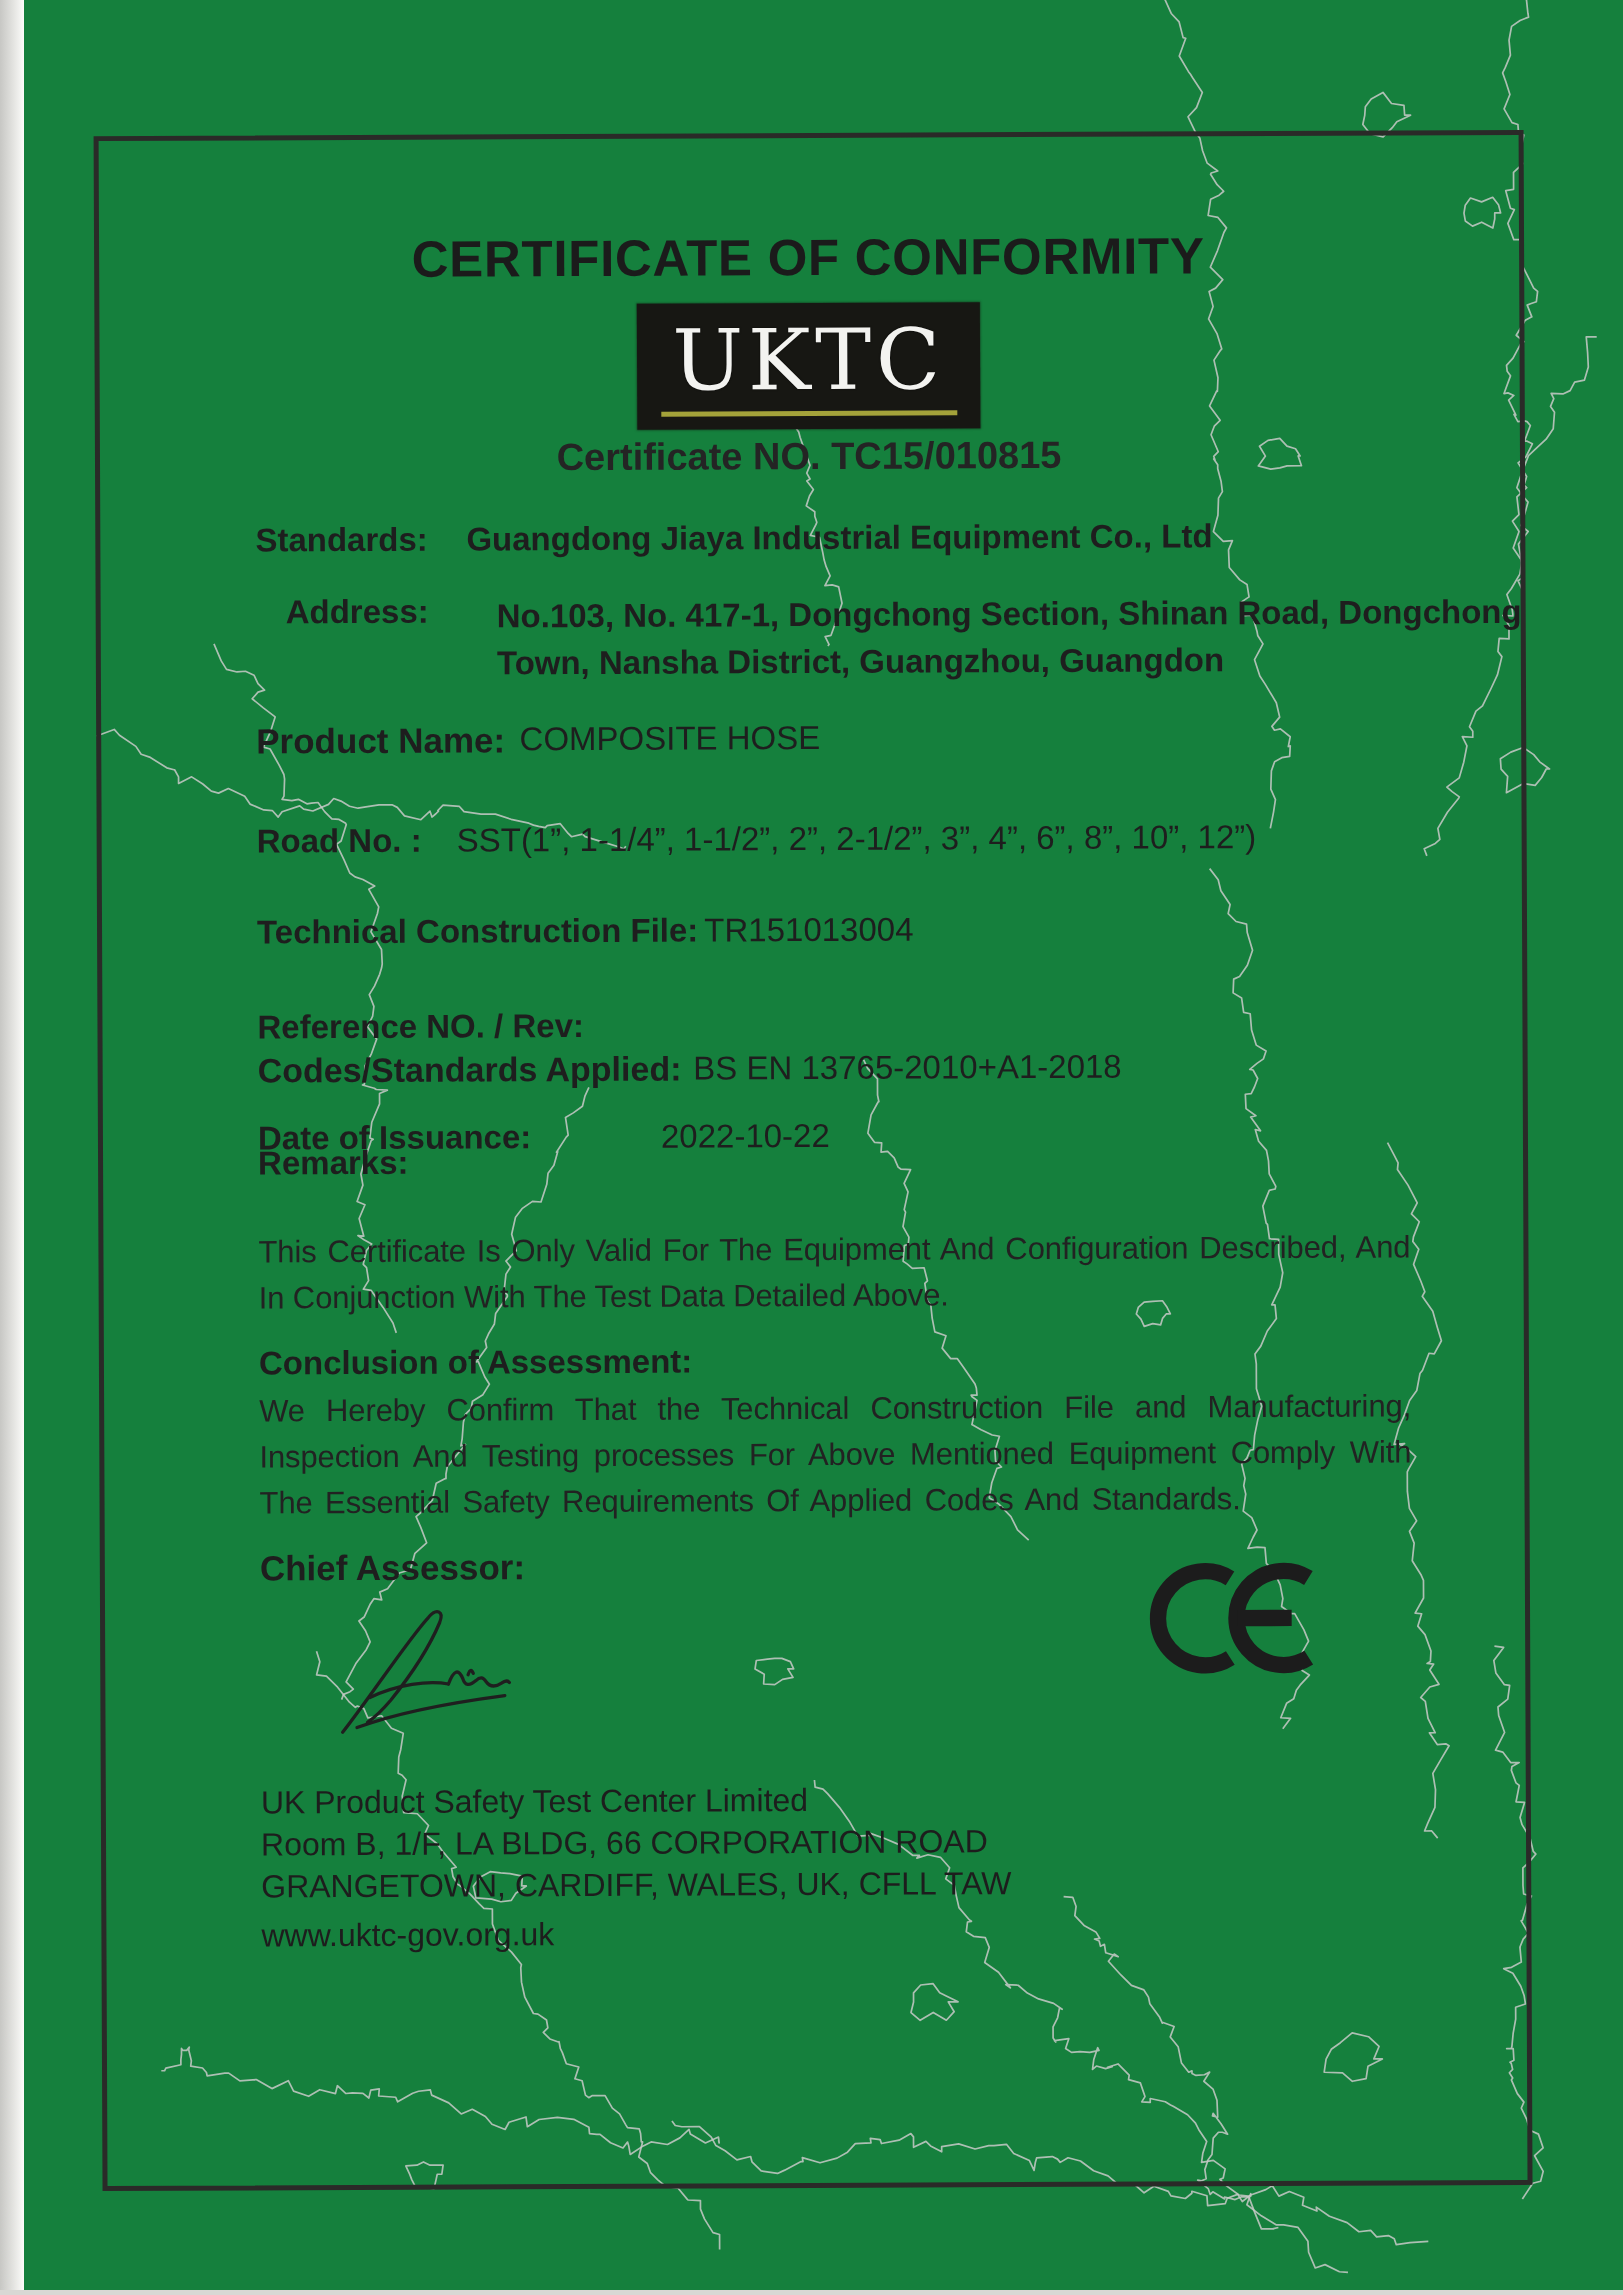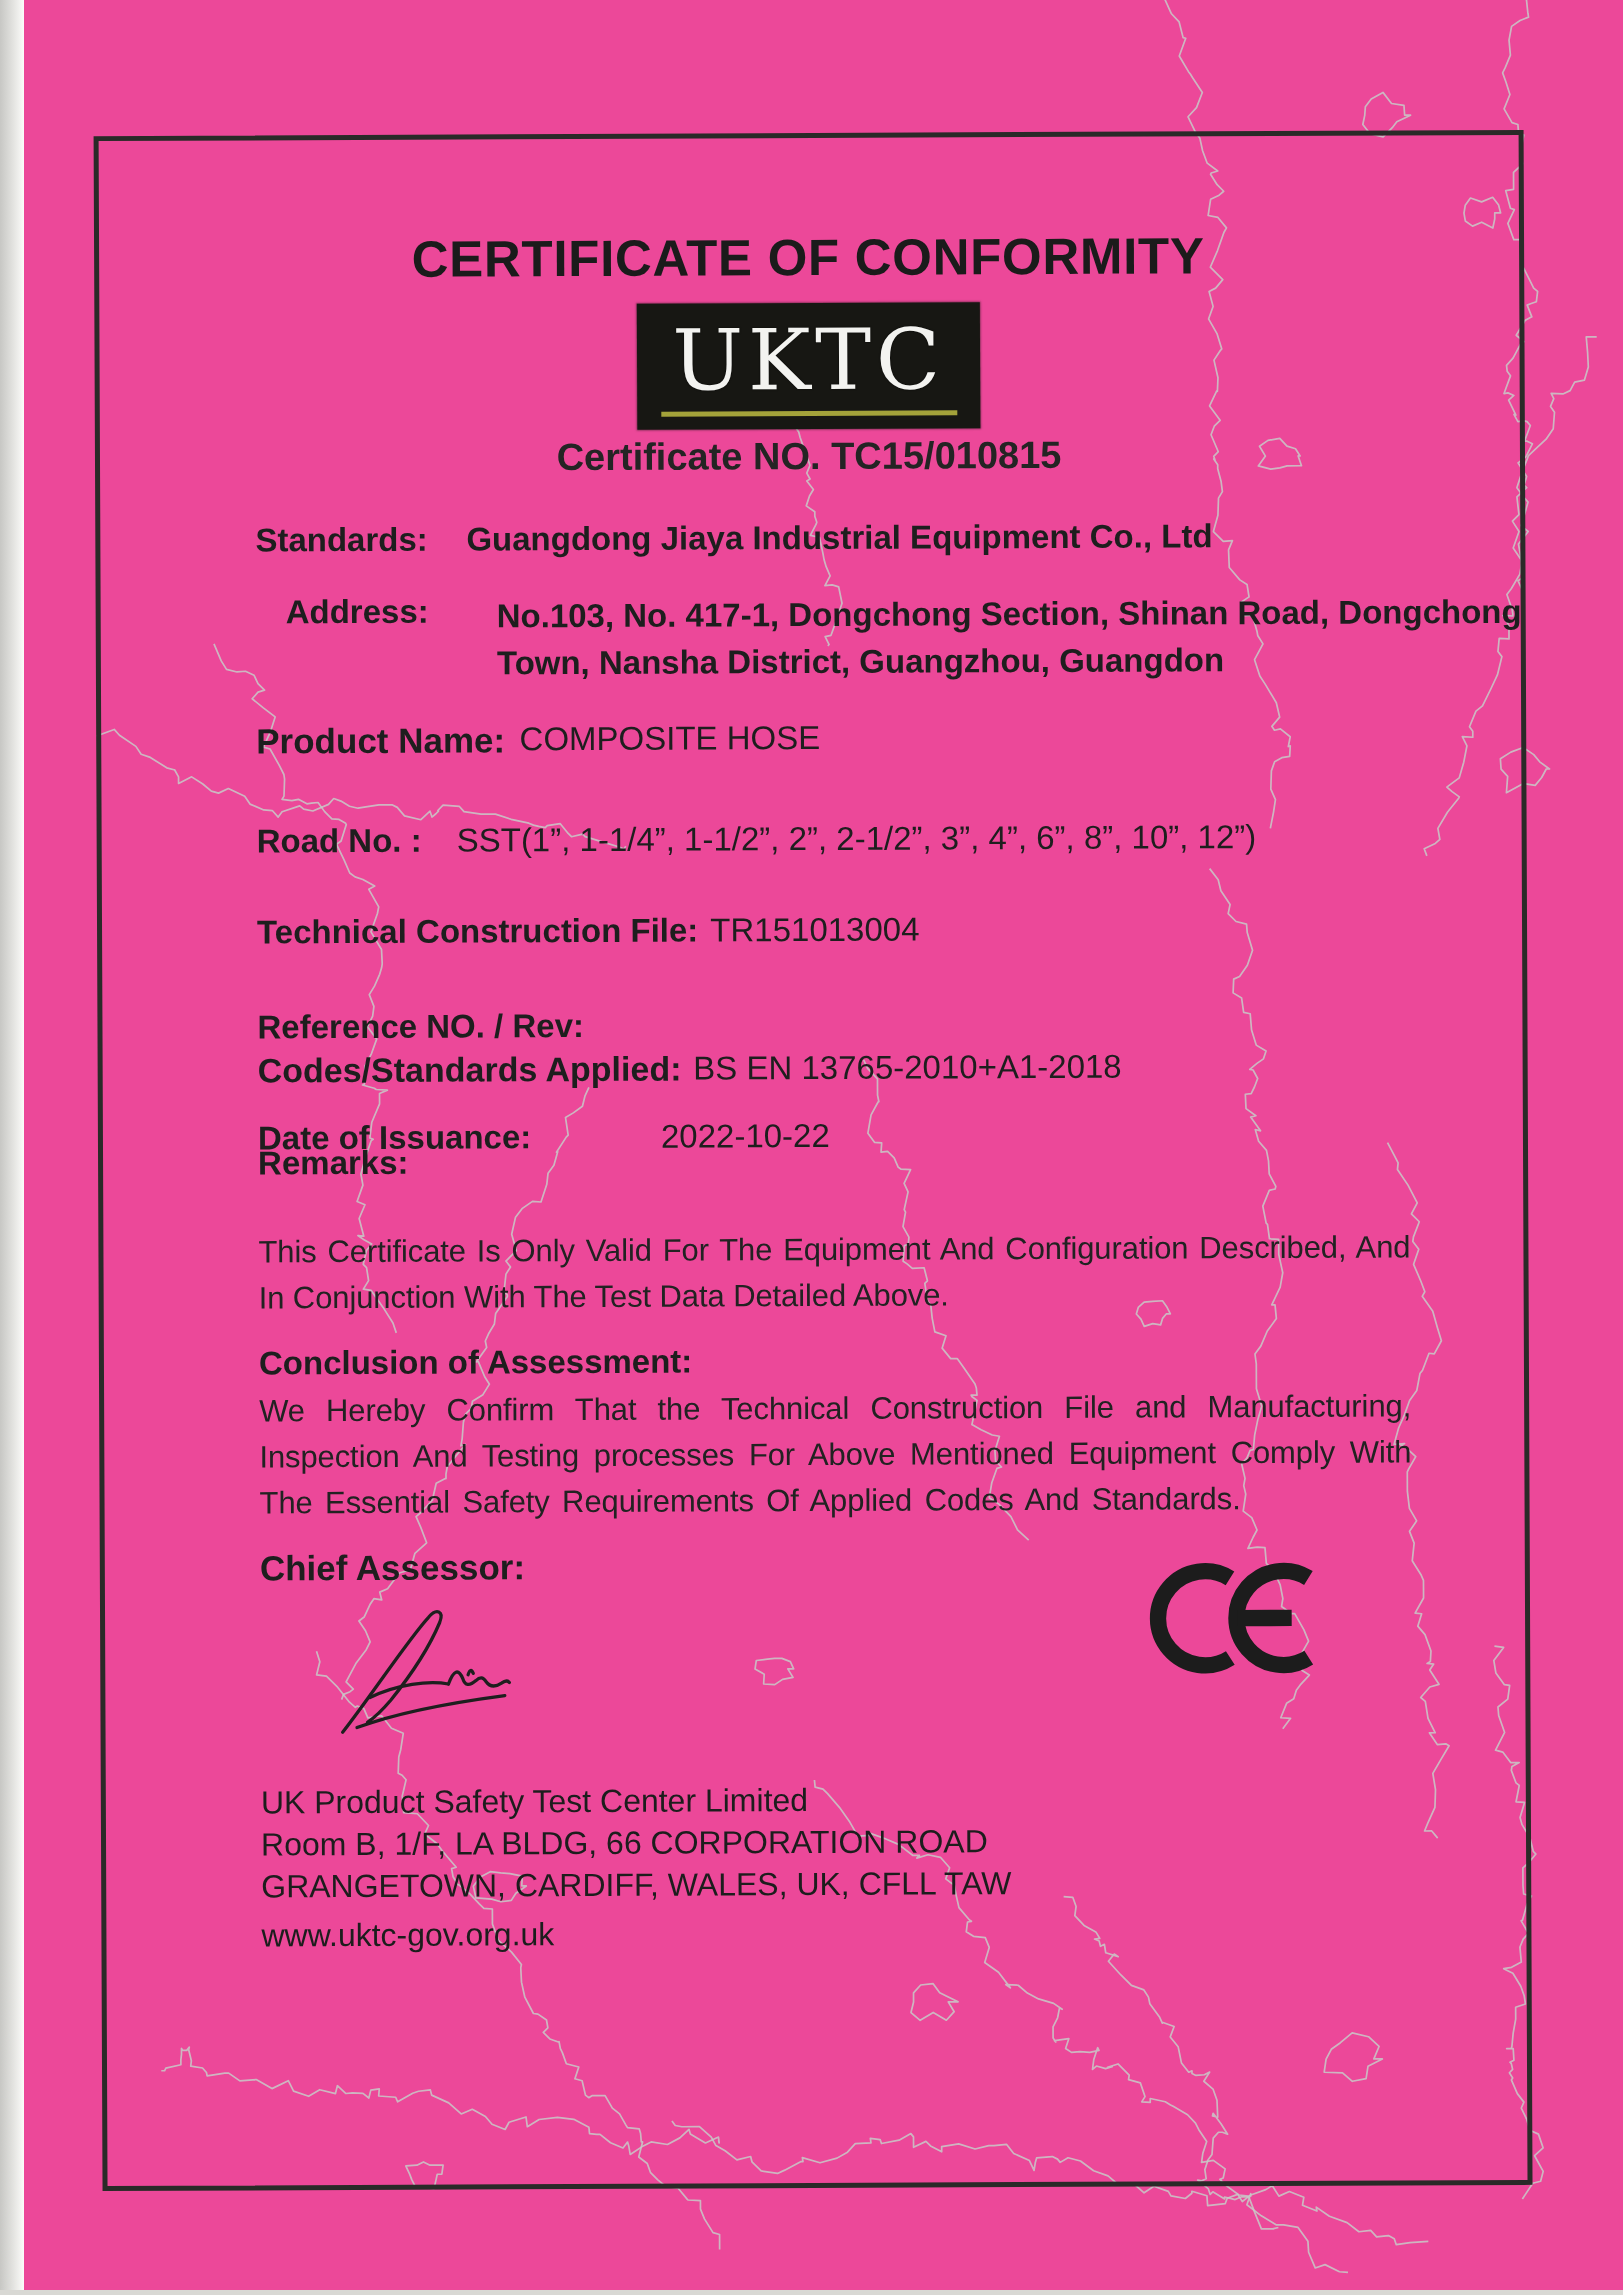--- a/index.html
+++ b/index.html
@@ -1,19 +1,19 @@
 <!DOCTYPE html>
 <html style="font-size:10.5px"><head>
 <meta charset="utf-8">
 <style>
   html,body{margin:0;padding:0;background:#e8e8e5;}
   .scan{
     position:relative;
     width:1624px;height:2295px;
-    background:#ec4899;
+    background:#15803d;
     overflow:hidden;
     font-family:"Liberation Sans",sans-serif;
     color:#1e1e1e;
   }
   
   .edge-left{position:absolute;left:0;top:0;width:23.6px;height:100%;
     background:linear-gradient(90deg,#c7c7c4,#e3e3e0 55%,#fcfcfa);z-index:3;}
   .edge-bottom{position:absolute;left:0;bottom:0;width:100%;height:5.2px;background:#d8d8d4;z-index:3;}
   .tilt{position:absolute;inset:0;transform:rotate(-0.25deg);transform-origin:50% 50%;}
   .watermark{position:absolute;inset:0;z-index:1;}
@@ -45,21 +45,21 @@
   }
   .fieldrow{left:258px;display:flex;align-items:flex-start;}
   .lbl{font-size:33px;font-weight:bold;white-space:nowrap;}
   .val{font-size:33px;}
   .val.bold{font-weight:bold;}
   .r-applicant{top:519px;}  .r-applicant .lbl{width:211px;}
   .r-address{top:591px;}    .r-address .lbl{width:211px;margin-left:30px;}
   .addr-lines{line-height:47px;font-weight:bold;}
   .r-product{top:719px;}   .r-product .val{margin-left:14.4px;}
   .r-model{top:820px;}     .r-model .lbl{width:200px;}
-  .r-tcf{top:911px;}       .r-tcf .val{margin-left:12px;}
+  .r-tcf{top:911px;}       .r-tcf .val{margin-left:6px;}
   .r-ref{top:1006px;}
   .r-codes{top:1049px;}     .r-codes .val{margin-left:11.8px;}
   .r-date{top:1117px;}      .r-date .lbl{width:403px;font-weight:bold;}
   .r-remarks{top:1142px;}
   .para{
     left:258px;width:1152px;font-size:31px;line-height:46px;
     text-align:justify;letter-spacing:-0.1px;color:#222;
   }
   .p-remarks{top:1227px;}
   .r-conclusion{top:1342px;}

